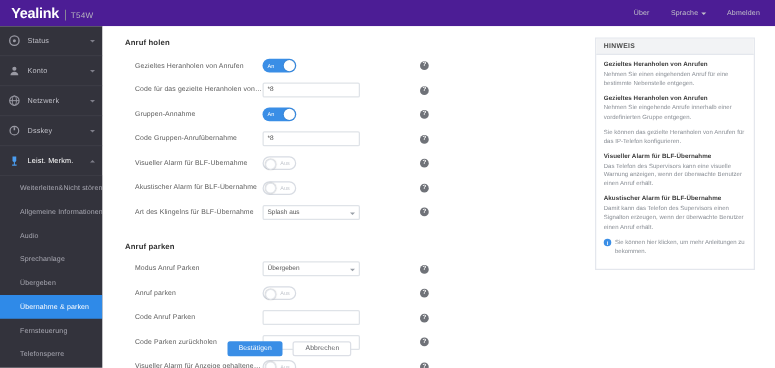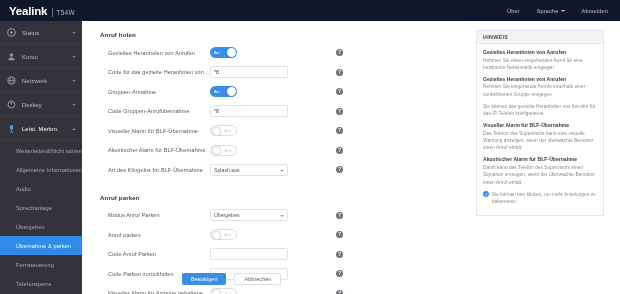--- a/index.html
+++ b/index.html
@@ -8,21 +8,21 @@
     width: 620px; height: 294px;
     overflow: hidden;
     background: #ffffff;
     font-family: "Liberation Sans", sans-serif;
   }
 
   
   .topbar {
     position: absolute; top: 0; left: 0;
     width: 620px; height: 21px;
-    background: #0f172a;
+    background: #4c1d95;
     display: flex; align-items: center;
   }
   .brand {
     display: flex; align-items: baseline;
     margin-left: 9px;
   }
   .brand-name {
     color: #ffffff;
     font-size: 11.5px;
     font-weight: bold;

